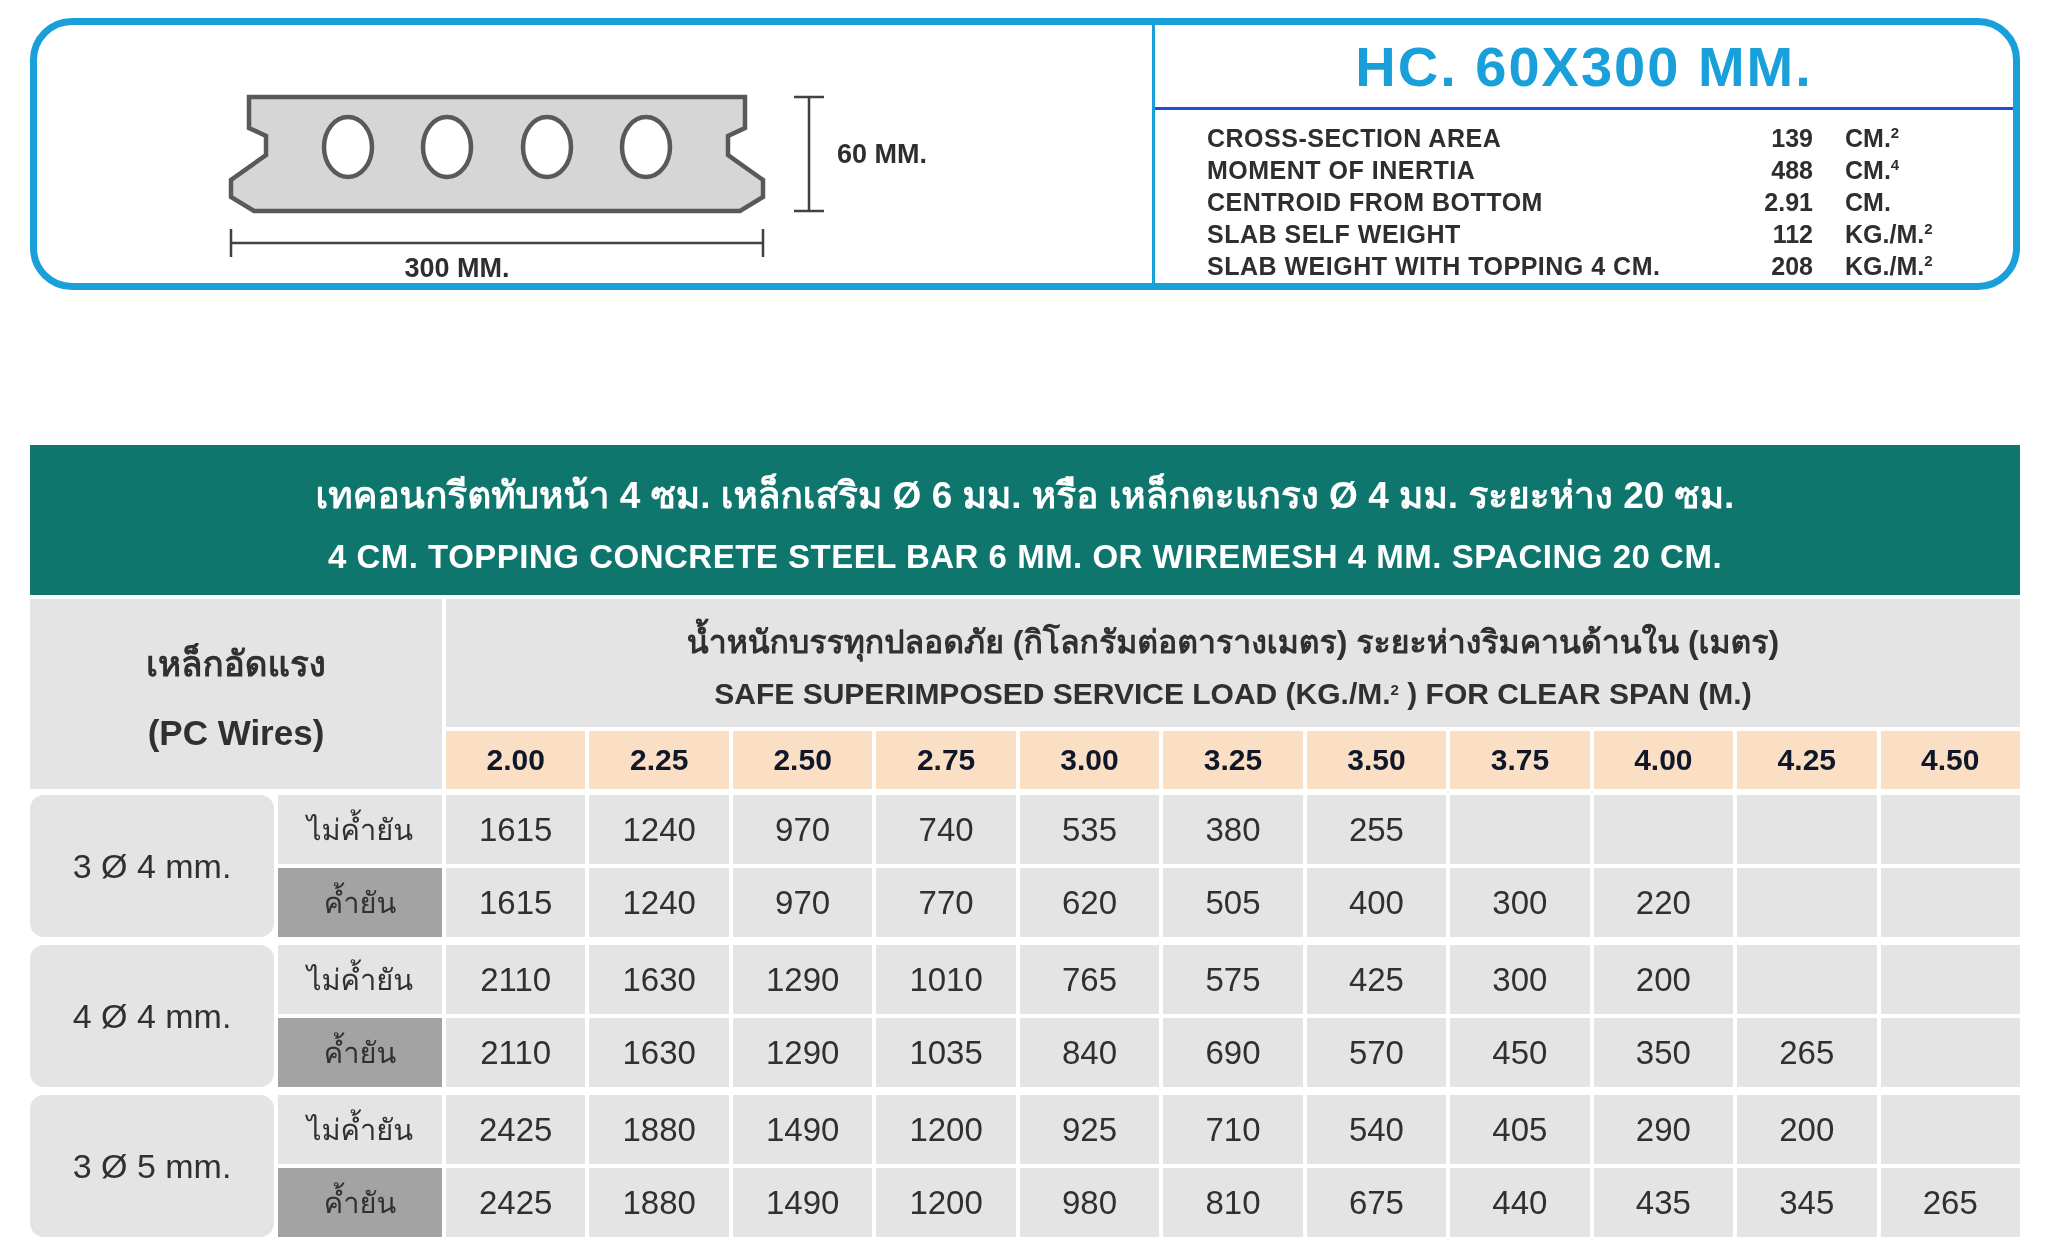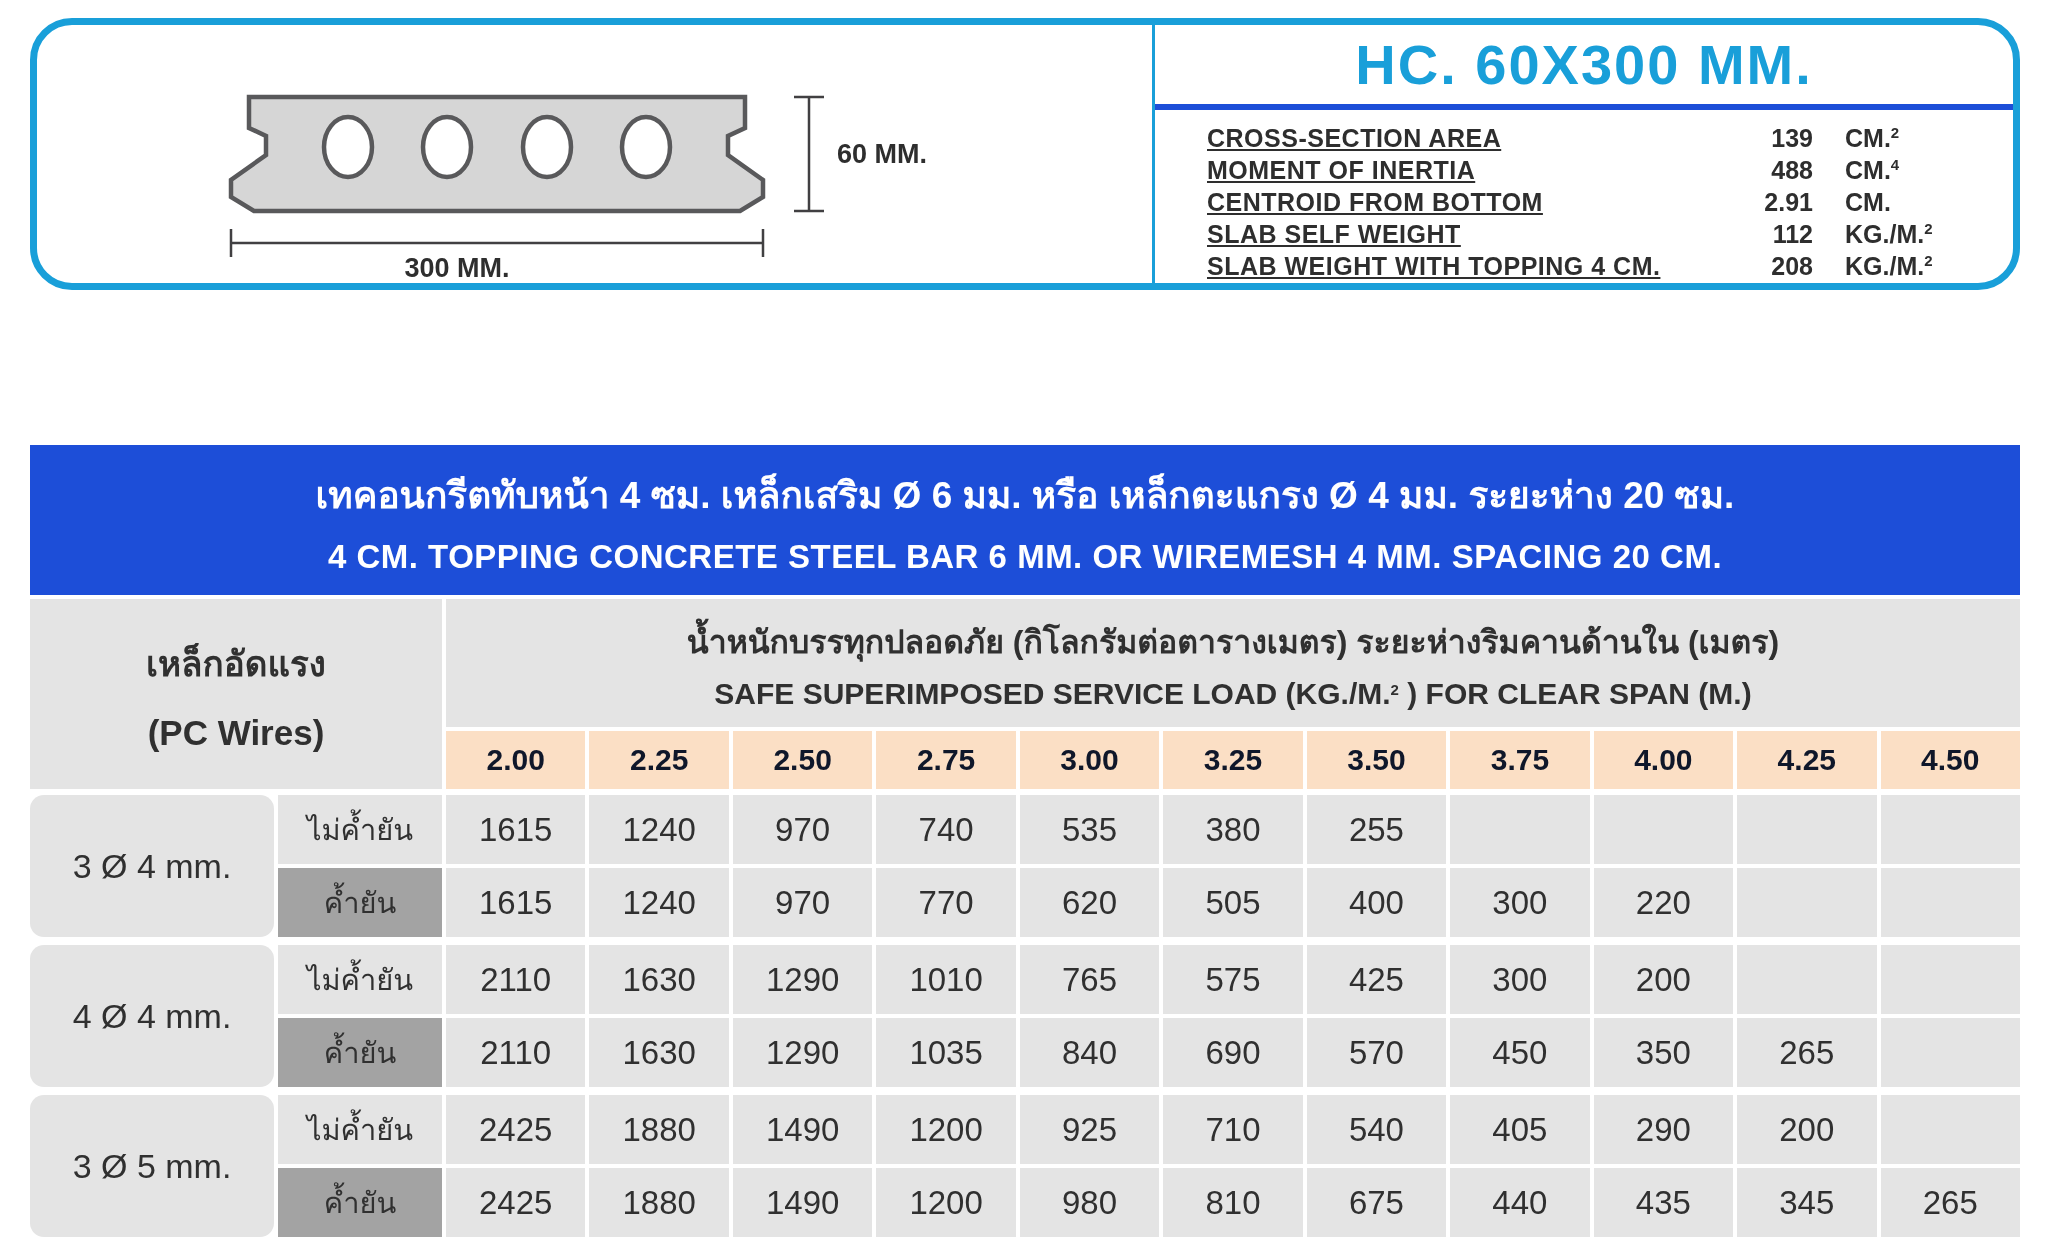--- a/index.html
+++ b/index.html
@@ -12,35 +12,35 @@
   .spec-card{
     position:absolute;left:30px;top:18px;width:1990px;height:272px;
     border:7px solid #199fd9;border-radius:42px;box-sizing:border-box;
     display:flex;background:#fff;overflow:hidden;
   }
   .card-left{width:1115px;position:relative;}
   .card-right{flex:1;border-left:3px solid #199fd9;display:flex;flex-direction:column;}
   .card-title{
     height:104px;display:flex;align-items:center;justify-content:center;
     color:#199fd9;font-size:56px;font-weight:bold;letter-spacing:2px;
-    border-bottom:6px solid #1d4ed8;
+    border-bottom:3px solid #1d4ed8;
   }
   .specs{padding:13px 30px 0 52px;}
   .spec-row{
     display:grid;grid-template-columns:1fr 110px 170px;
     align-items:baseline;height:30px;line-height:30px;margin-bottom:2px;
   }
-  .spec-label{font-size:25px;font-weight:bold;color:#2e2e2e;letter-spacing:0.5px;text-decoration:underline;}
+  .spec-label{font-size:25px;font-weight:bold;color:#2e2e2e;letter-spacing:0.5px;}
   .spec-value{font-size:25px;font-weight:bold;text-align:right;}
   .spec-unit{font-size:25px;font-weight:bold;padding-left:32px;}
   .sup{font-size:15px;position:relative;top:-9px;}
   
   .load-table{position:absolute;left:30px;top:445px;width:1990px;}
   .banner{
-    height:150px;background:#1d4ed8;color:#ffffff;
+    height:150px;background:#0f766e;color:#ffffff;
     display:flex;flex-direction:column;align-items:center;justify-content:center;
   }
   .banner-th{font-size:37px;font-weight:bold;margin-bottom:14px;}
   .banner-en{font-size:33px;font-weight:bold;letter-spacing:0.5px;}
   .header-grid{
     display:grid;grid-template-columns:412px repeat(11,1fr);
     grid-template-rows:128px 58px;gap:4px;margin-top:4px;margin-bottom:6px;
   }
   .pcwires-cell{
     grid-row:1/3;background:#0f9bd7;color:#fff;

